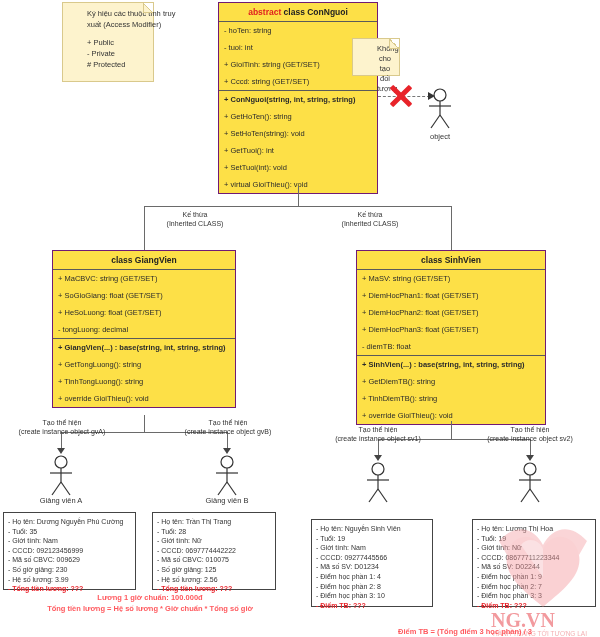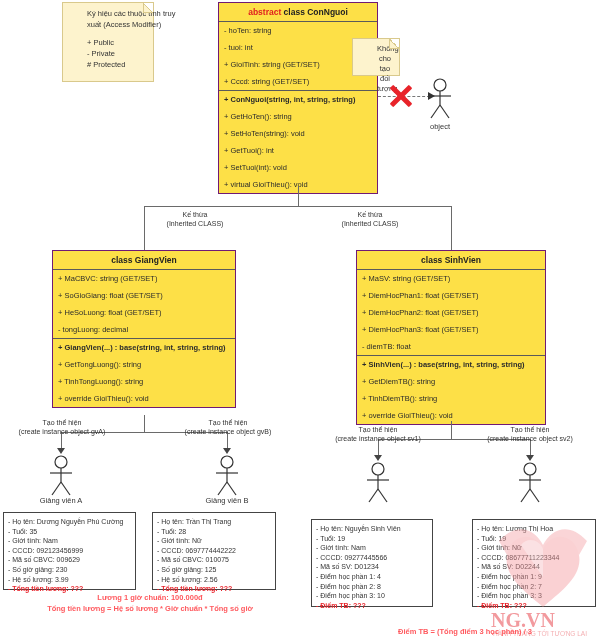--- a/index.html
+++ b/index.html
@@ -148,21 +148,21 @@
 </div>
 
 <div class="ln-dash" style="left:378px;top:96px;width:52px;"></div>
 <div class="arrow-right" style="left:428px;top:92px;"></div>
 
 <div class="redx" style="left:388px;top:83px;">
   <i class="a"></i>
     <i class="b"></i>
 </div>
 
-<div class="actor" style="left:423px;top:78px;">
+<div class="actor" style="left:423px;top:88px;">
   <svg width="34" height="42" viewBox="0 0 34 42">
     <circle cx="17" cy="7" r="6" fill="none" stroke="#333" stroke-width="1.2"></circle>
     <line x1="17" y1="13" x2="17" y2="27" stroke="#333" stroke-width="1.2"></line>
     <line x1="6" y1="18" x2="28" y2="18" stroke="#333" stroke-width="1.2"></line>
     <line x1="17" y1="27" x2="8" y2="40" stroke="#333" stroke-width="1.2"></line>
     <line x1="17" y1="27" x2="26" y2="40" stroke="#333" stroke-width="1.2"></line>
   </svg>
   <div class="cap">object</div>
 </div>
 

